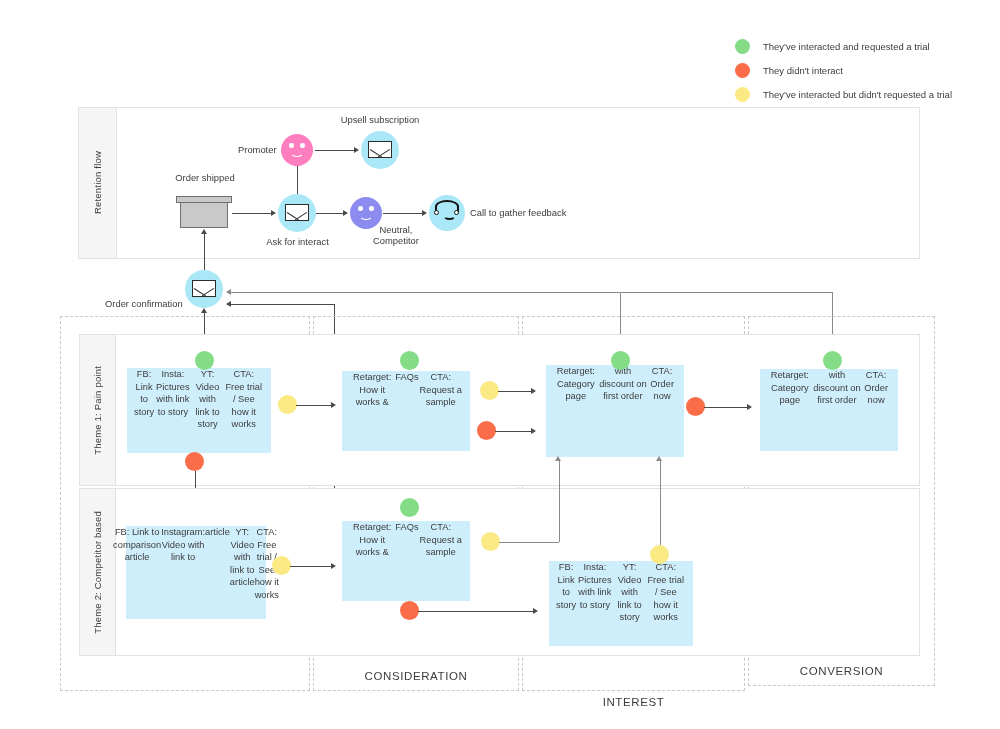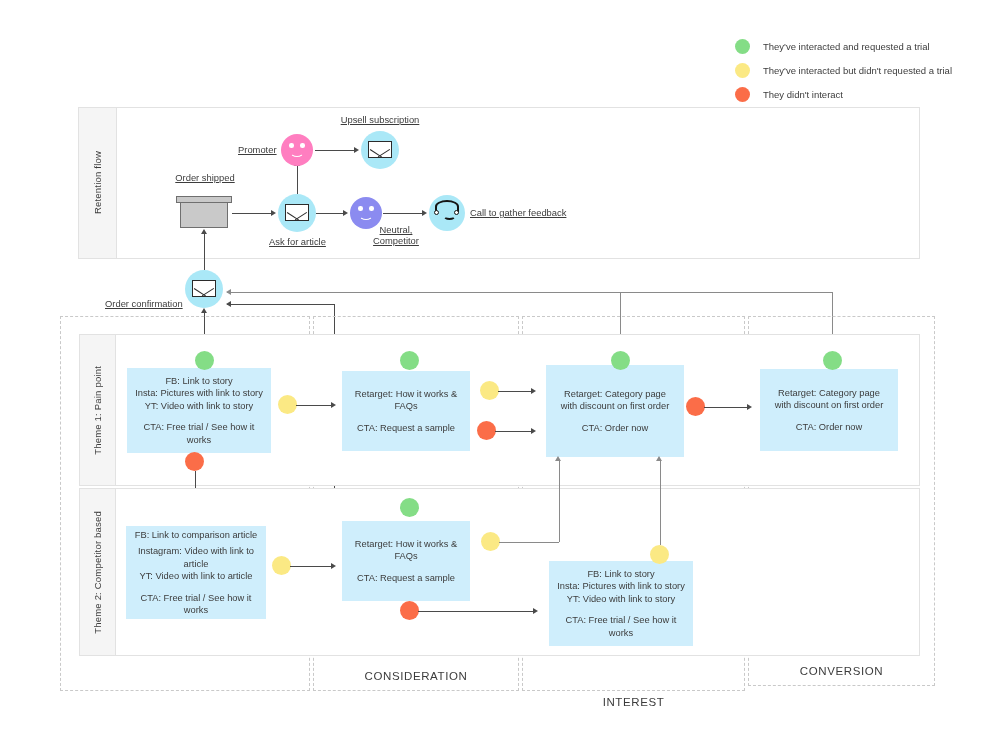--- a/index.html
+++ b/index.html
@@ -47,21 +47,21 @@
   }
   .stage-name {
     position:absolute; width:100%; text-align:center;
     font-size:11.5px; letter-spacing:0.6px; color:#3c3c3c;
   }
 
   
   .card {
     position:absolute; box-sizing:border-box;
     background:#cfeefc; color:#3c3c3c;
-    display:flex; flex-direction:column; justify-content:center;
+    display:flex; flex-direction:row; justify-content:center;
     padding:0 7px;
   }
   .card .line { font-size:9.3px; line-height:12.5px; text-align:center; }
   .card .gap { height:9px; }
 
   
   .dot { position:absolute; border-radius:50%; }
   .dot.green  { background:#84dd86; }
   .dot.yellow { background:#fbe984; }
   .dot.red    { background:#fb6d48; }
@@ -101,21 +101,21 @@
     border-radius:50%; border:1.6px solid #151515; background:#fff;
   }
   .mic-arm {
     position:absolute; box-sizing:border-box;
     border:2px solid #151515; border-top-color:transparent;
     border-right-color:transparent; border-left-color:transparent;
     border-radius:0 0 60% 60%;
   }
 
   
-  .anno { position:absolute; font-size:9.4px; line-height:12px; color:#3c3c3c; white-space:nowrap;text-decoration:underline; }
+  .anno { position:absolute; font-size:9.4px; line-height:12px; color:#3c3c3c; white-space:nowrap; }
   .anno.center { text-align:center; }
 
   
   .hline { position:absolute; height:0; border-top:1.3px solid #4a4a4a; }
   .vline { position:absolute; width:0;  border-left:1.3px solid #4a4a4a; }
   .hline.gray, .vline.gray { border-color:#8a8a8a; }
   .arrow { position:absolute; width:0; height:0; }
   .arrow.r { border-left:5px solid #4a4a4a;  border-top:3.2px solid transparent; border-bottom:3.2px solid transparent; }
   .arrow.l { border-right:5px solid #4a4a4a; border-top:3.2px solid transparent; border-bottom:3.2px solid transparent; }
   .arrow.u { border-bottom:5px solid #4a4a4a; border-left:3.2px solid transparent; border-right:3.2px solid transparent; }
@@ -127,45 +127,45 @@
 <body>
 
 <div id="stage">
 
   <div class="legend">
     <div class="legend-row">
       <div class="legend-dot" style="background:#84dd86"></div>
       <div class="legend-label">They've interacted and requested a trial</div>
     </div>
     <div class="legend-row">
+      <div class="legend-dot" style="background:#fb6d48"></div>
+      <div class="legend-label">They didn't interact</div>
+    </div>
+    <div class="legend-row">
       <div class="legend-dot" style="background:#fbe984"></div>
       <div class="legend-label">They've interacted but didn't requested a trial</div>
-    </div>
-    <div class="legend-row">
-      <div class="legend-dot" style="background:#fb6d48"></div>
-      <div class="legend-label">They didn't interact</div>
     </div>
   </div>
 
   <div class="panel" style="left:78px; top:83px; width:842px; height:152px;">
     <div class="lane-label" style="width:38px;">
       <span>Retention flow</span>
     </div>
   </div>
 
   <div class="box-lid" style="left:176px; top:172px; width:56px; height:7px;"></div>
   <div class="box-body" style="left:180px; top:178px; width:48px; height:26px;"></div>
   <div class="anno center" style="left:160px; top:148px; width:90px;">Order shipped</div>
 
   <div class="hline" style="left:232px; top:189px; width:40px;"></div>
   <div class="arrow r" style="left:271px; top:185.8px;"></div>
 
   <div class="circ blue" style="left:278px; top:170px; width:38px; height:38px;"></div>
   <div class="envelope" style="left:285px; top:180px; width:24px; height:17px;"></div>
-  <div class="anno center" style="left:250px; top:212px; width:95px;">Ask for article</div>
+  <div class="anno center" style="left:250px; top:212px; width:95px;">Ask for interact</div>
 
   <div class="vline" style="left:297px; top:142px; height:28px;"></div>
   <div class="arrow u" style="left:293.8px; top:137px;"></div>
 
   <div class="circ pink" style="left:281px; top:110px; width:32px; height:32px;"></div>
   <div class="eye" style="left:289px; top:119px;"></div>
   <div class="eye" style="left:300px; top:119px;"></div>
   <div class="smile" style="left:290px; top:122px; width:14px; height:11px;"></div>
   <div class="anno" style="left:238px; top:120px;">Promoter</div>
 

